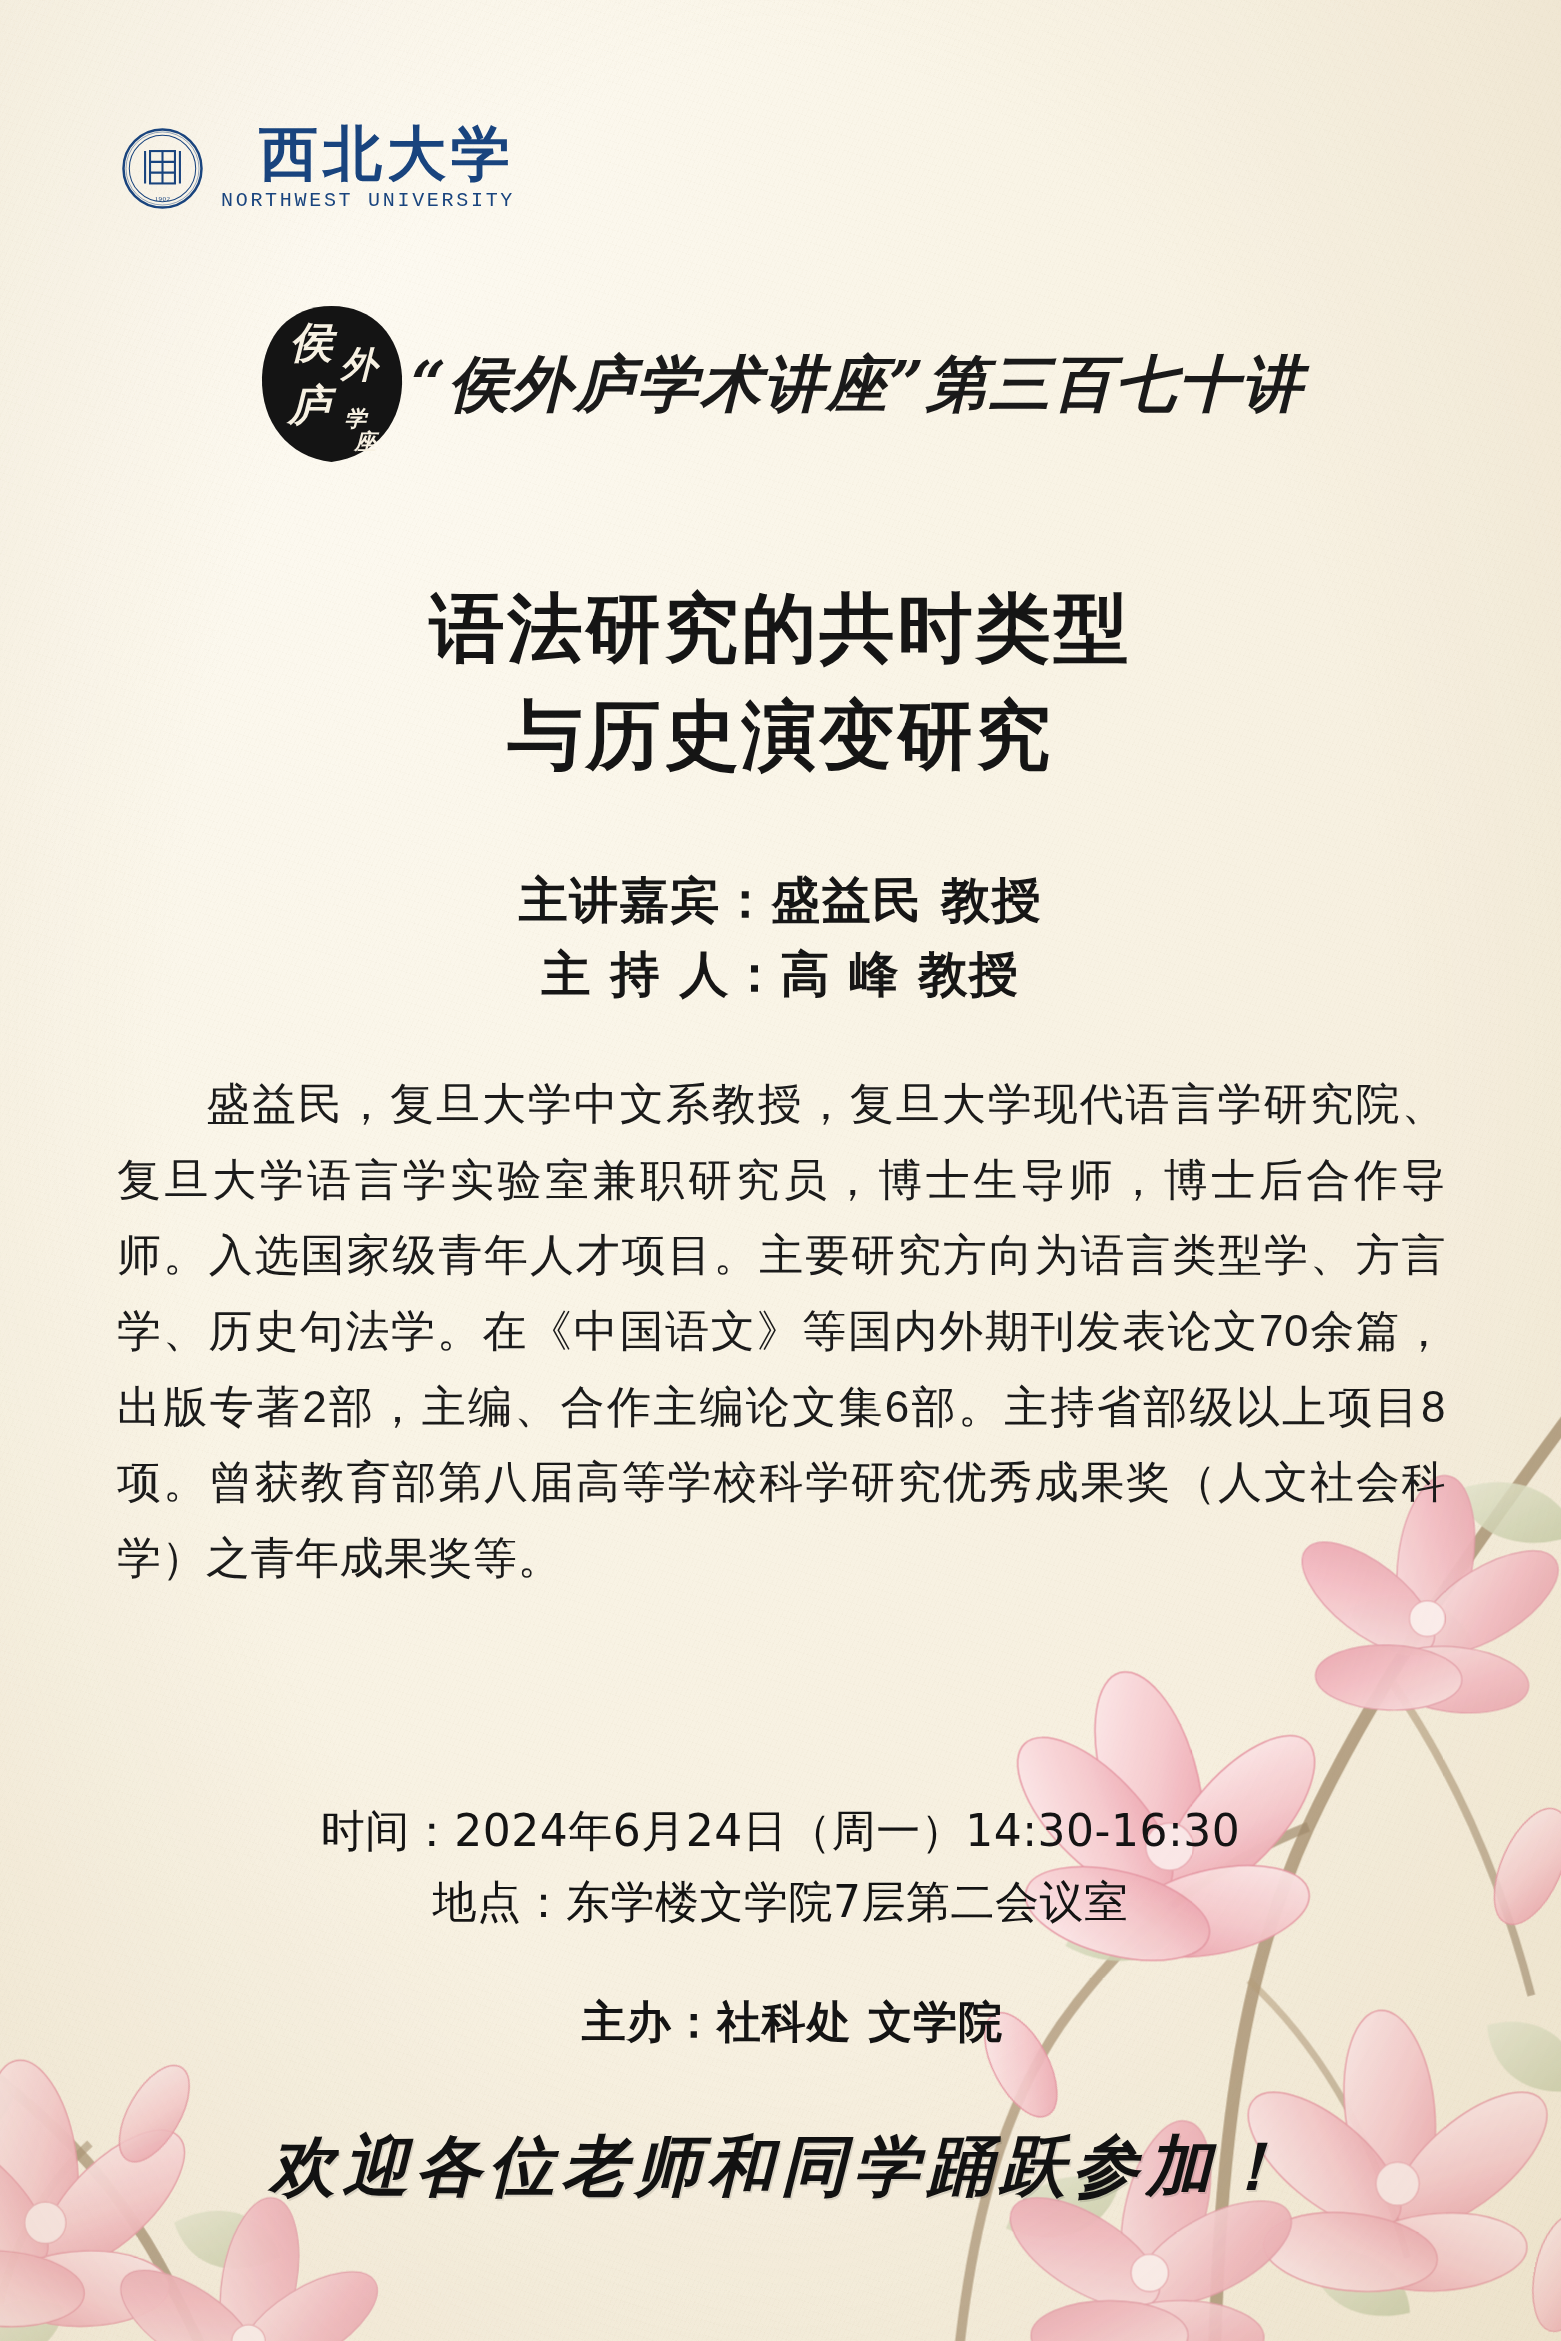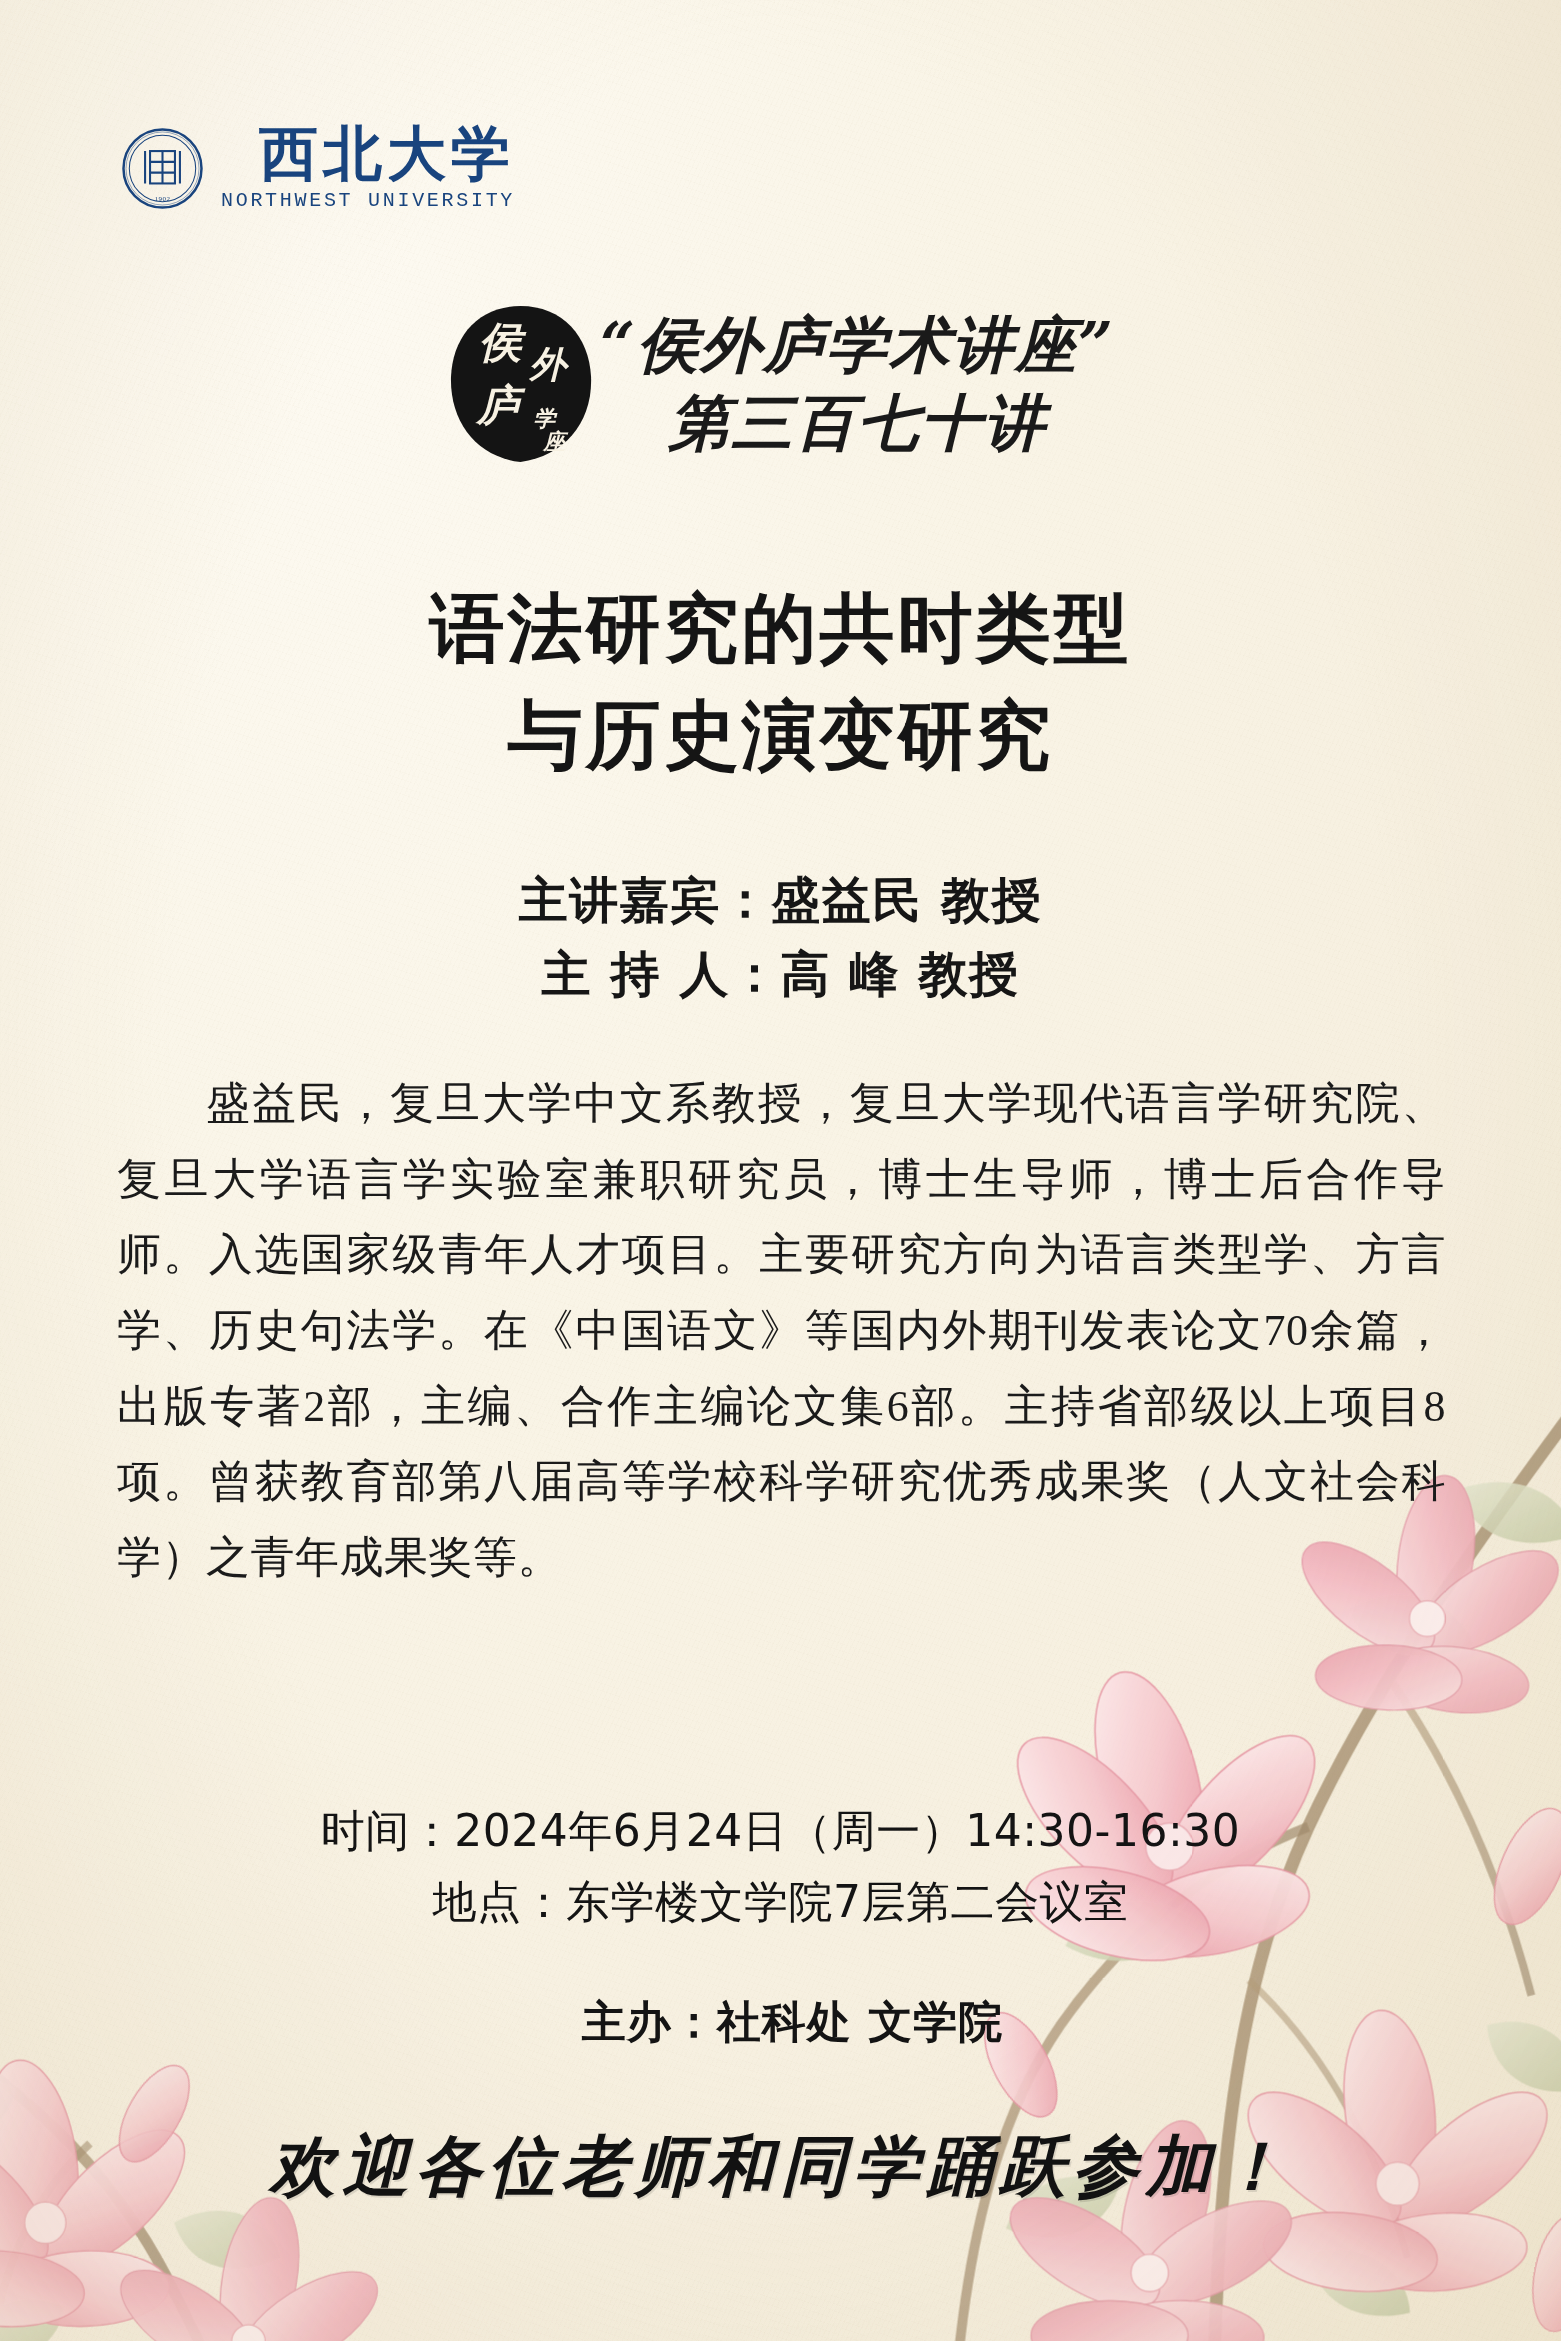--- a/index.html
+++ b/index.html
@@ -107,21 +107,21 @@
     align-items: center;
   }
   .series-seal {
     width: 149px;
     height: 164px;
     margin-right: 5px;
     flex: 0 0 auto;
   }
   .series-lines {
     display: flex;
-    flex-direction: column;
+    flex-direction: row;
     align-items: center;
   }
   .series-line1,
   .series-line2 {
     font-family: "DejaVu Serif", "Liberation Serif", serif;
     font-weight: 700;
     color: #1a1a1a;
     font-size: 61px;
     line-height: 1.28;
     letter-spacing: 2px;
@@ -157,21 +157,21 @@
     letter-spacing: 1.5px;
     color: #161616;
   }
 
   
   .bio {
     position: absolute;
     top: 1066px;
     left: 117px;
     width: 1329px;
-    font-family: Liberation Serif, serif;
+    font-family: Liberation Sans, sans-serif;
     font-size: 44px;
     line-height: 1.72;
     letter-spacing: 0.5px;
     color: #1b1b1b;
     text-indent: 89px;
     text-align: justify;
     text-justify: inter-ideograph;
   }
 
   

